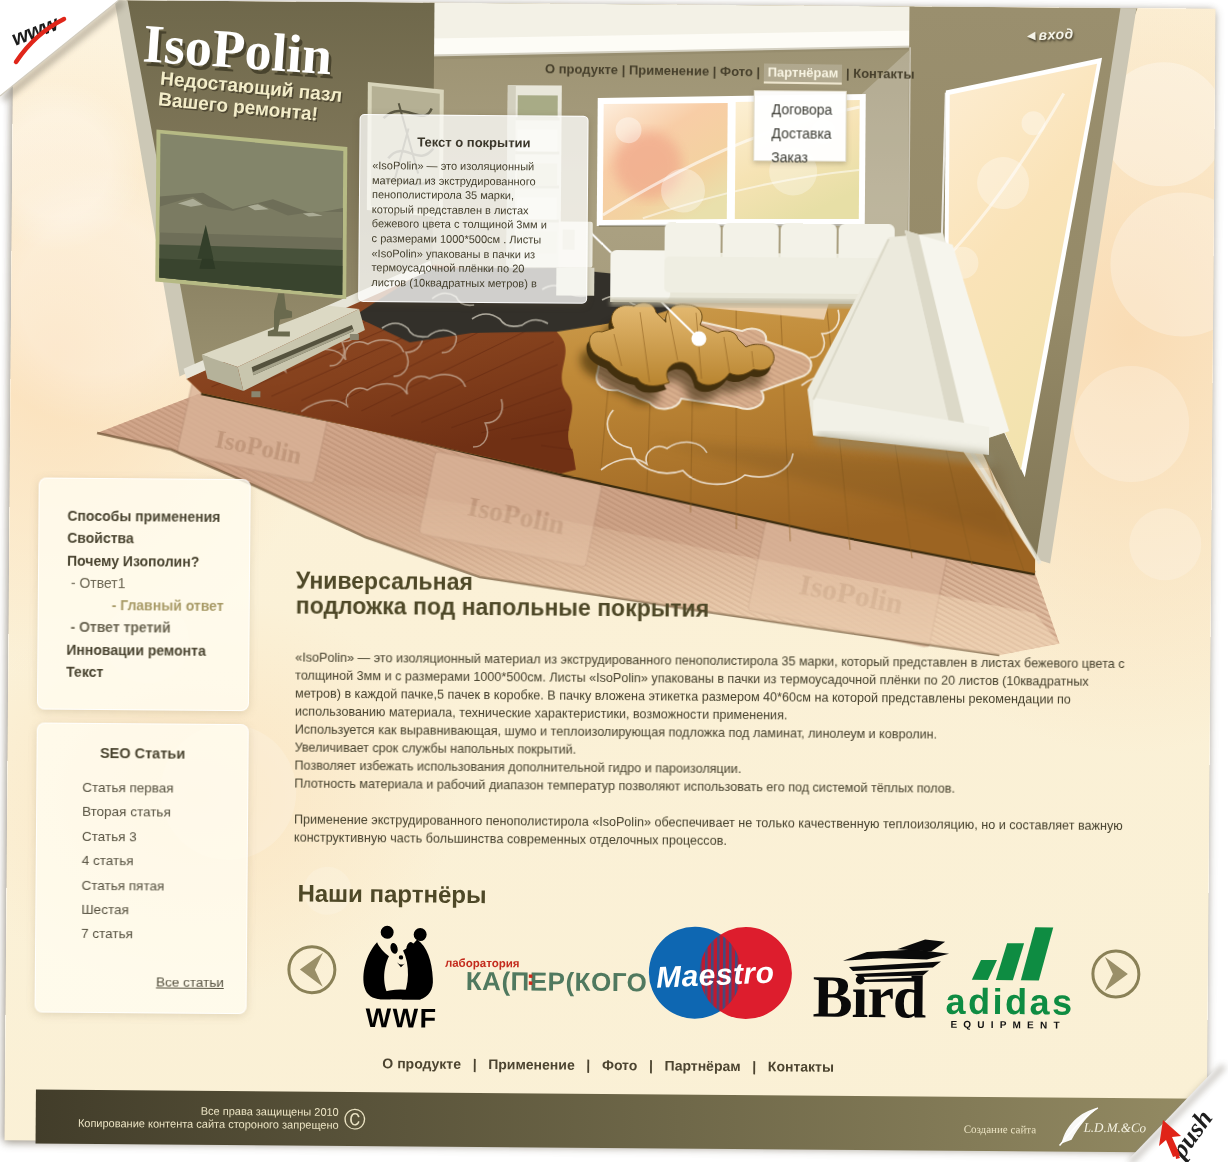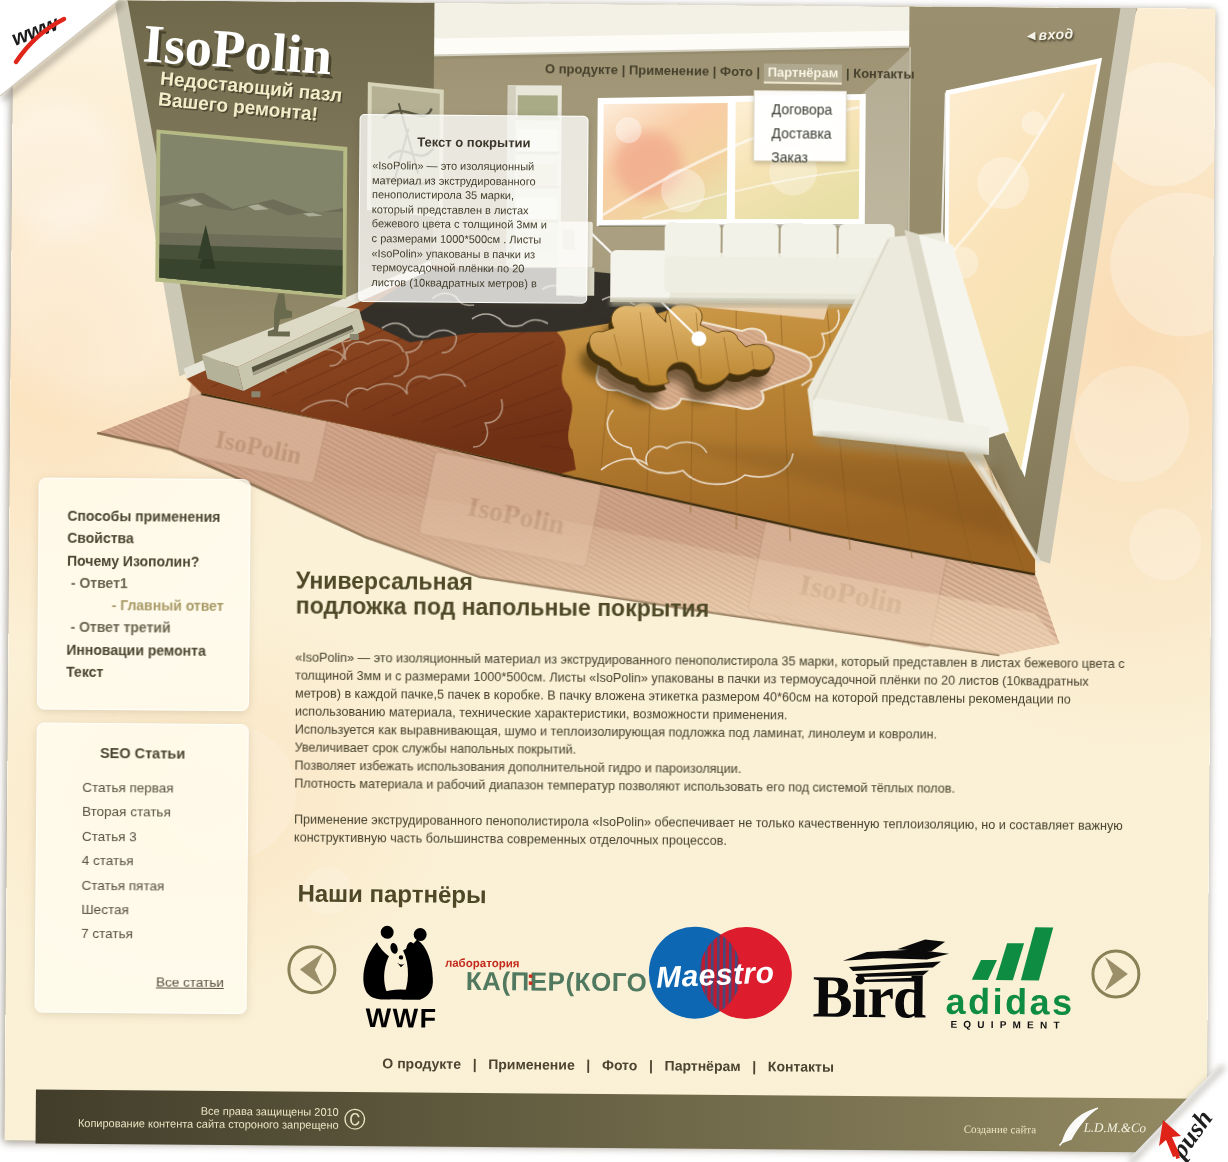--- a/index.html
+++ b/index.html
@@ -371,21 +371,21 @@
 <div class="abs" style="left:347px;top:112px;width:203px;height:172px;background:rgba(253,253,250,0.78);border:1px solid rgba(255,255,255,0.95);border-radius:5px;box-shadow:0 2px 7px rgba(90,75,50,0.3);padding:10px 12px 4px 12px;">
   <div style="text-align:center;font-size:13px;font-weight:bold;color:#3a362a;margin-top:9px;margin-bottom:9px;">Текст о покрытии</div>
   <div style="font-size:11px;line-height:14.6px;color:#45402e;white-space:nowrap;">«IsoPolin» — это изоляционный<br>материал из экструдированного<br>пенополистирола 35 марки,<br>который представлен в листах<br>бежевого цвета с толщиной 3мм и<br>с размерами 1000*500см . Листы<br>«IsoPolin» упакованы в пачки из<br>термоусадочной плёнки по 20<br>листов  (10квадратных  метров) в</div>
 </div>
 
 <div class="abs" style="left:29px;top:478px;width:210px;height:230px;background:rgba(255,252,240,0.8);border:1px solid rgba(255,255,255,0.9);border-radius:8px;box-shadow:0 2px 8px rgba(170,150,110,0.3);">
   <div class="menu1" style="position:absolute;left:28px;top:26px;">
     <b>Способы применения</b><br>
     <b>Свойства</b><br>
     <b>Почему Изополин?</b><br>
-    <span style="color:#6b6552;font-weight:bold;">&nbsp;- Ответ1</span><br>
+    <span style="color:#6b6552;font-weight:normal;">&nbsp;- Ответ1</span><br>
     <span style="color:#a89a66;margin-left:41px;">&nbsp;<b>- Главный ответ</b></span><br>
     <span style="color:#6b6552;font-weight:bold;">&nbsp;- Ответ третий</span><br>
     <b>Инновации ремонта</b><br>
     <b>Текст</b>
   </div>
 </div>
 
 <div class="abs" style="left:29px;top:723px;width:210px;height:288px;background:rgba(255,252,240,0.8);border:1px solid rgba(255,255,255,0.9);border-radius:8px;box-shadow:0 2px 8px rgba(170,150,110,0.3);">
   <div style="text-align:center;font-size:14.5px;font-weight:bold;color:#4a4430;margin-top:21px;">SEO Статьи</div>
   <div style="position:absolute;left:45px;top:52px;font-size:13.5px;color:#55503f;line-height:24.4px;">Статья первая<br>Вторая статья<br>Статья 3<br>4 статья<br>Статья пятая<br>Шестая<br>7 статья</div>

